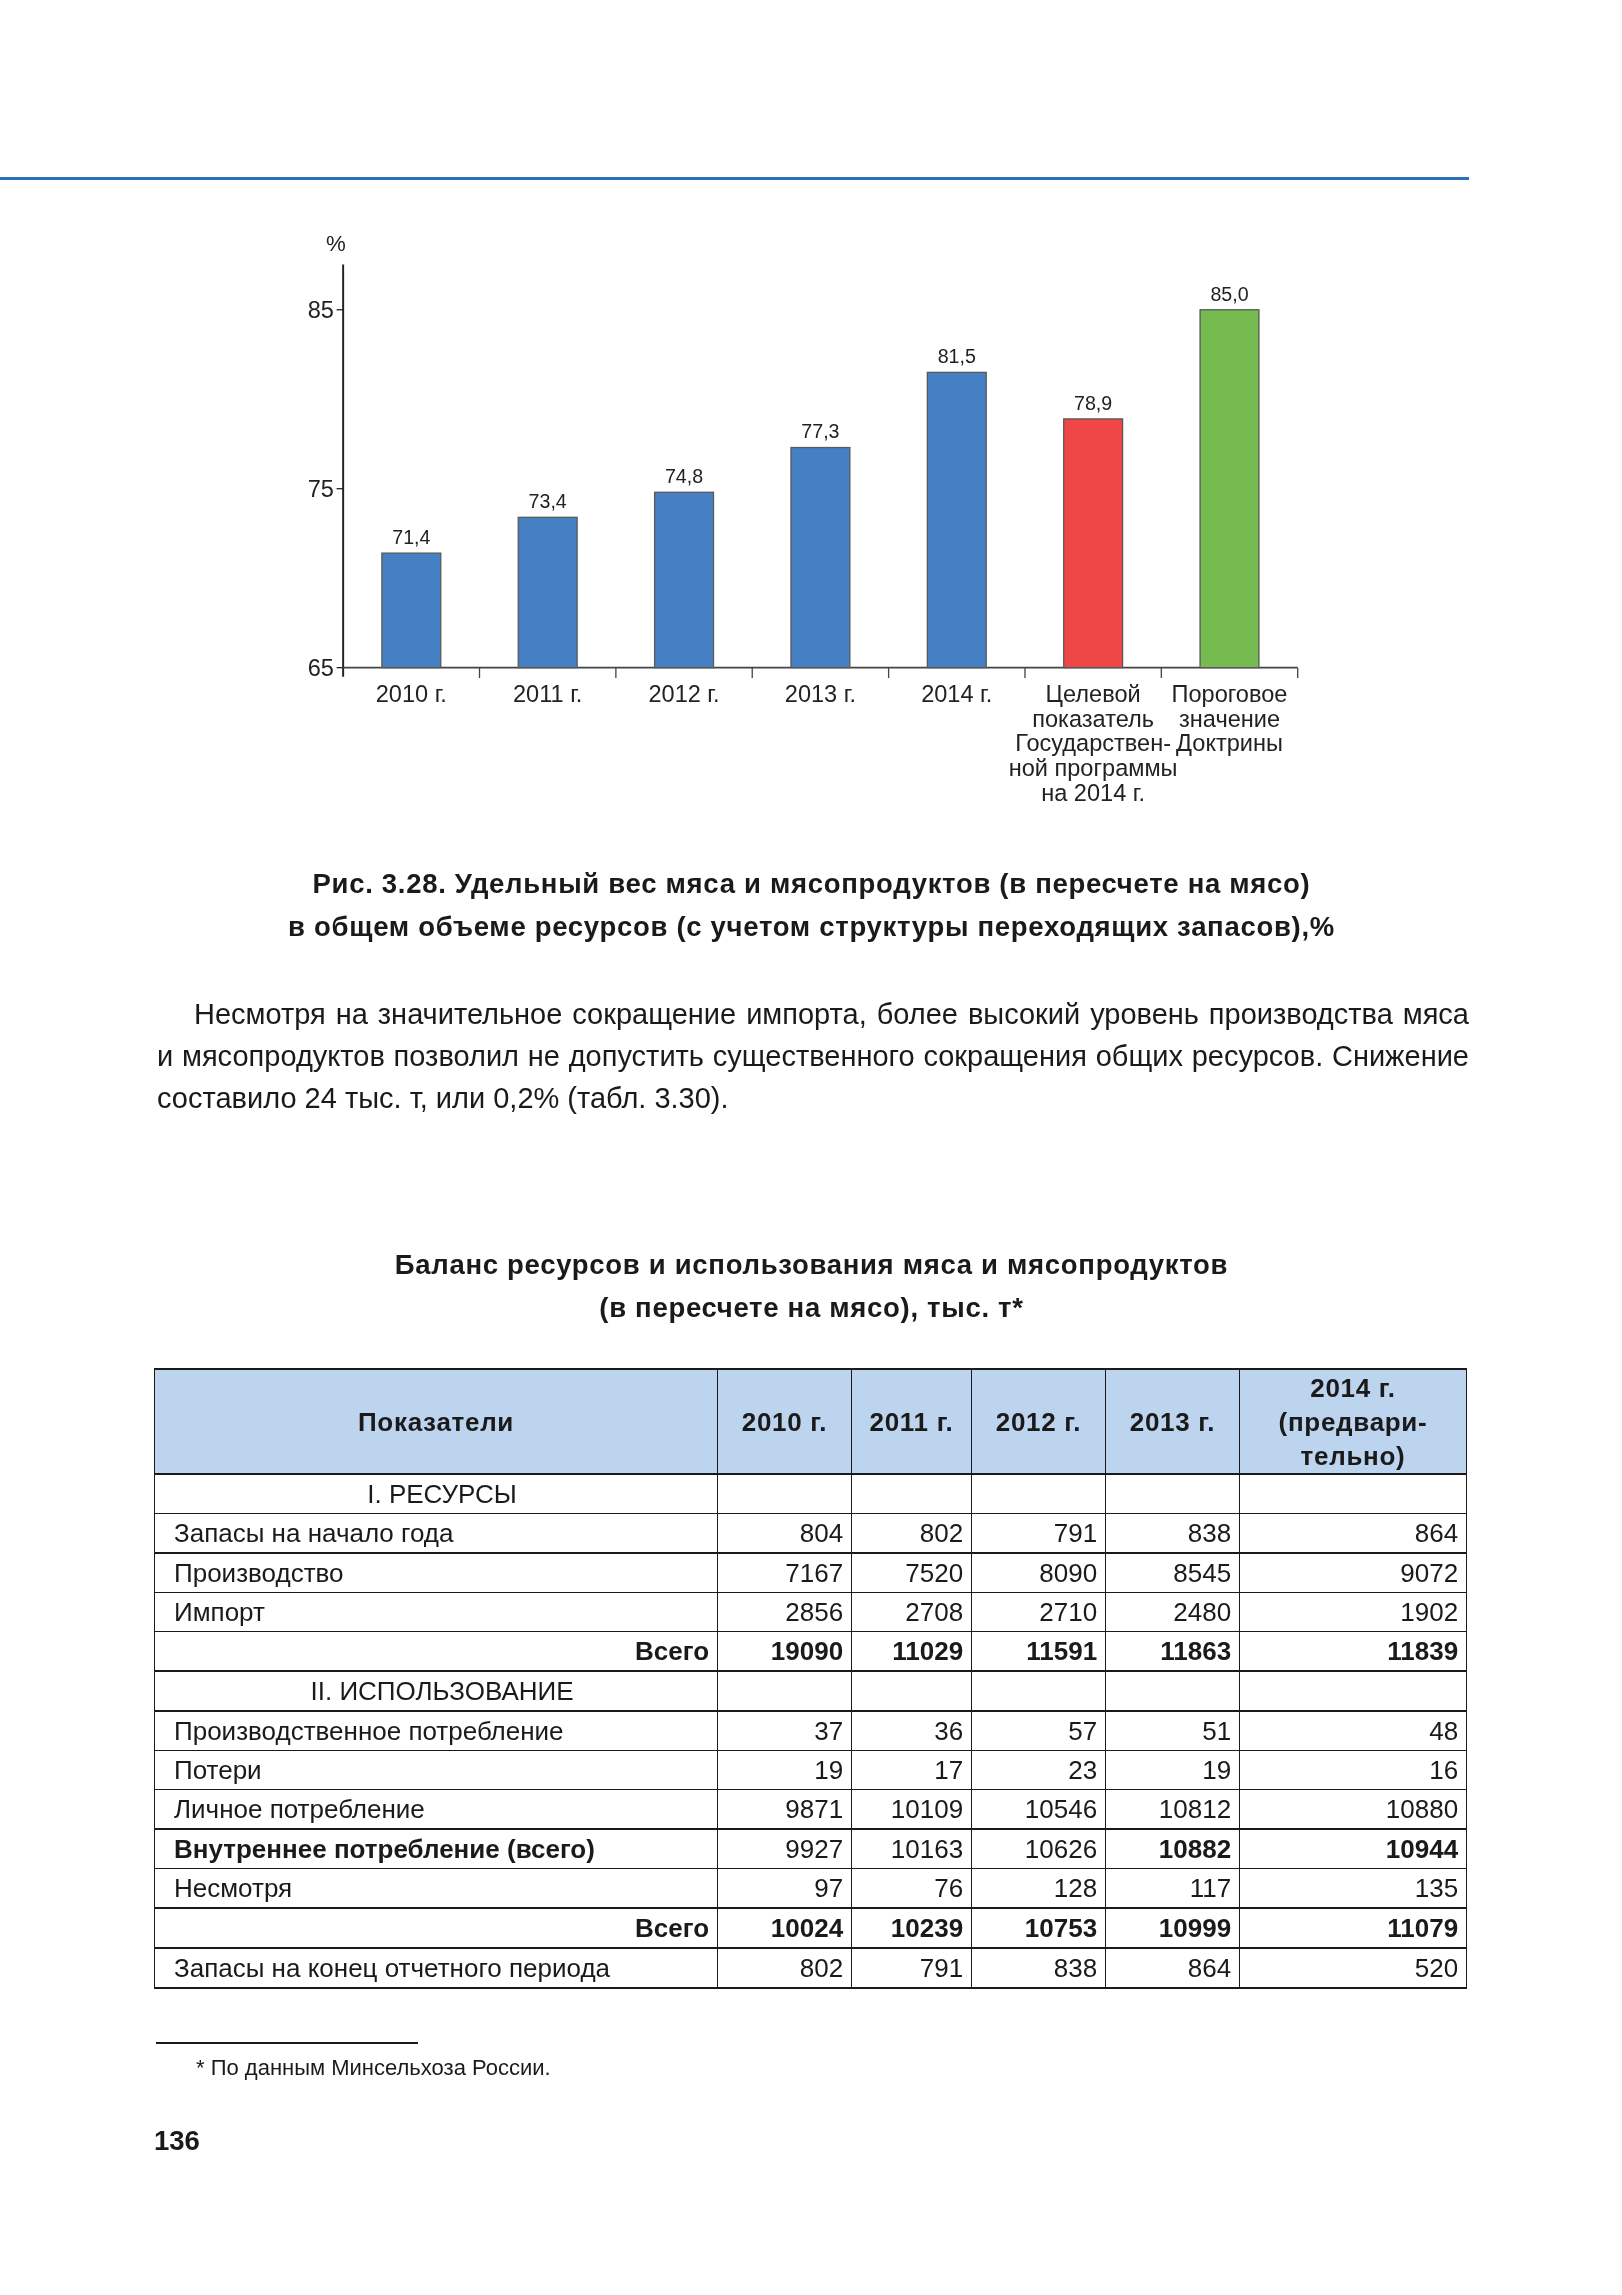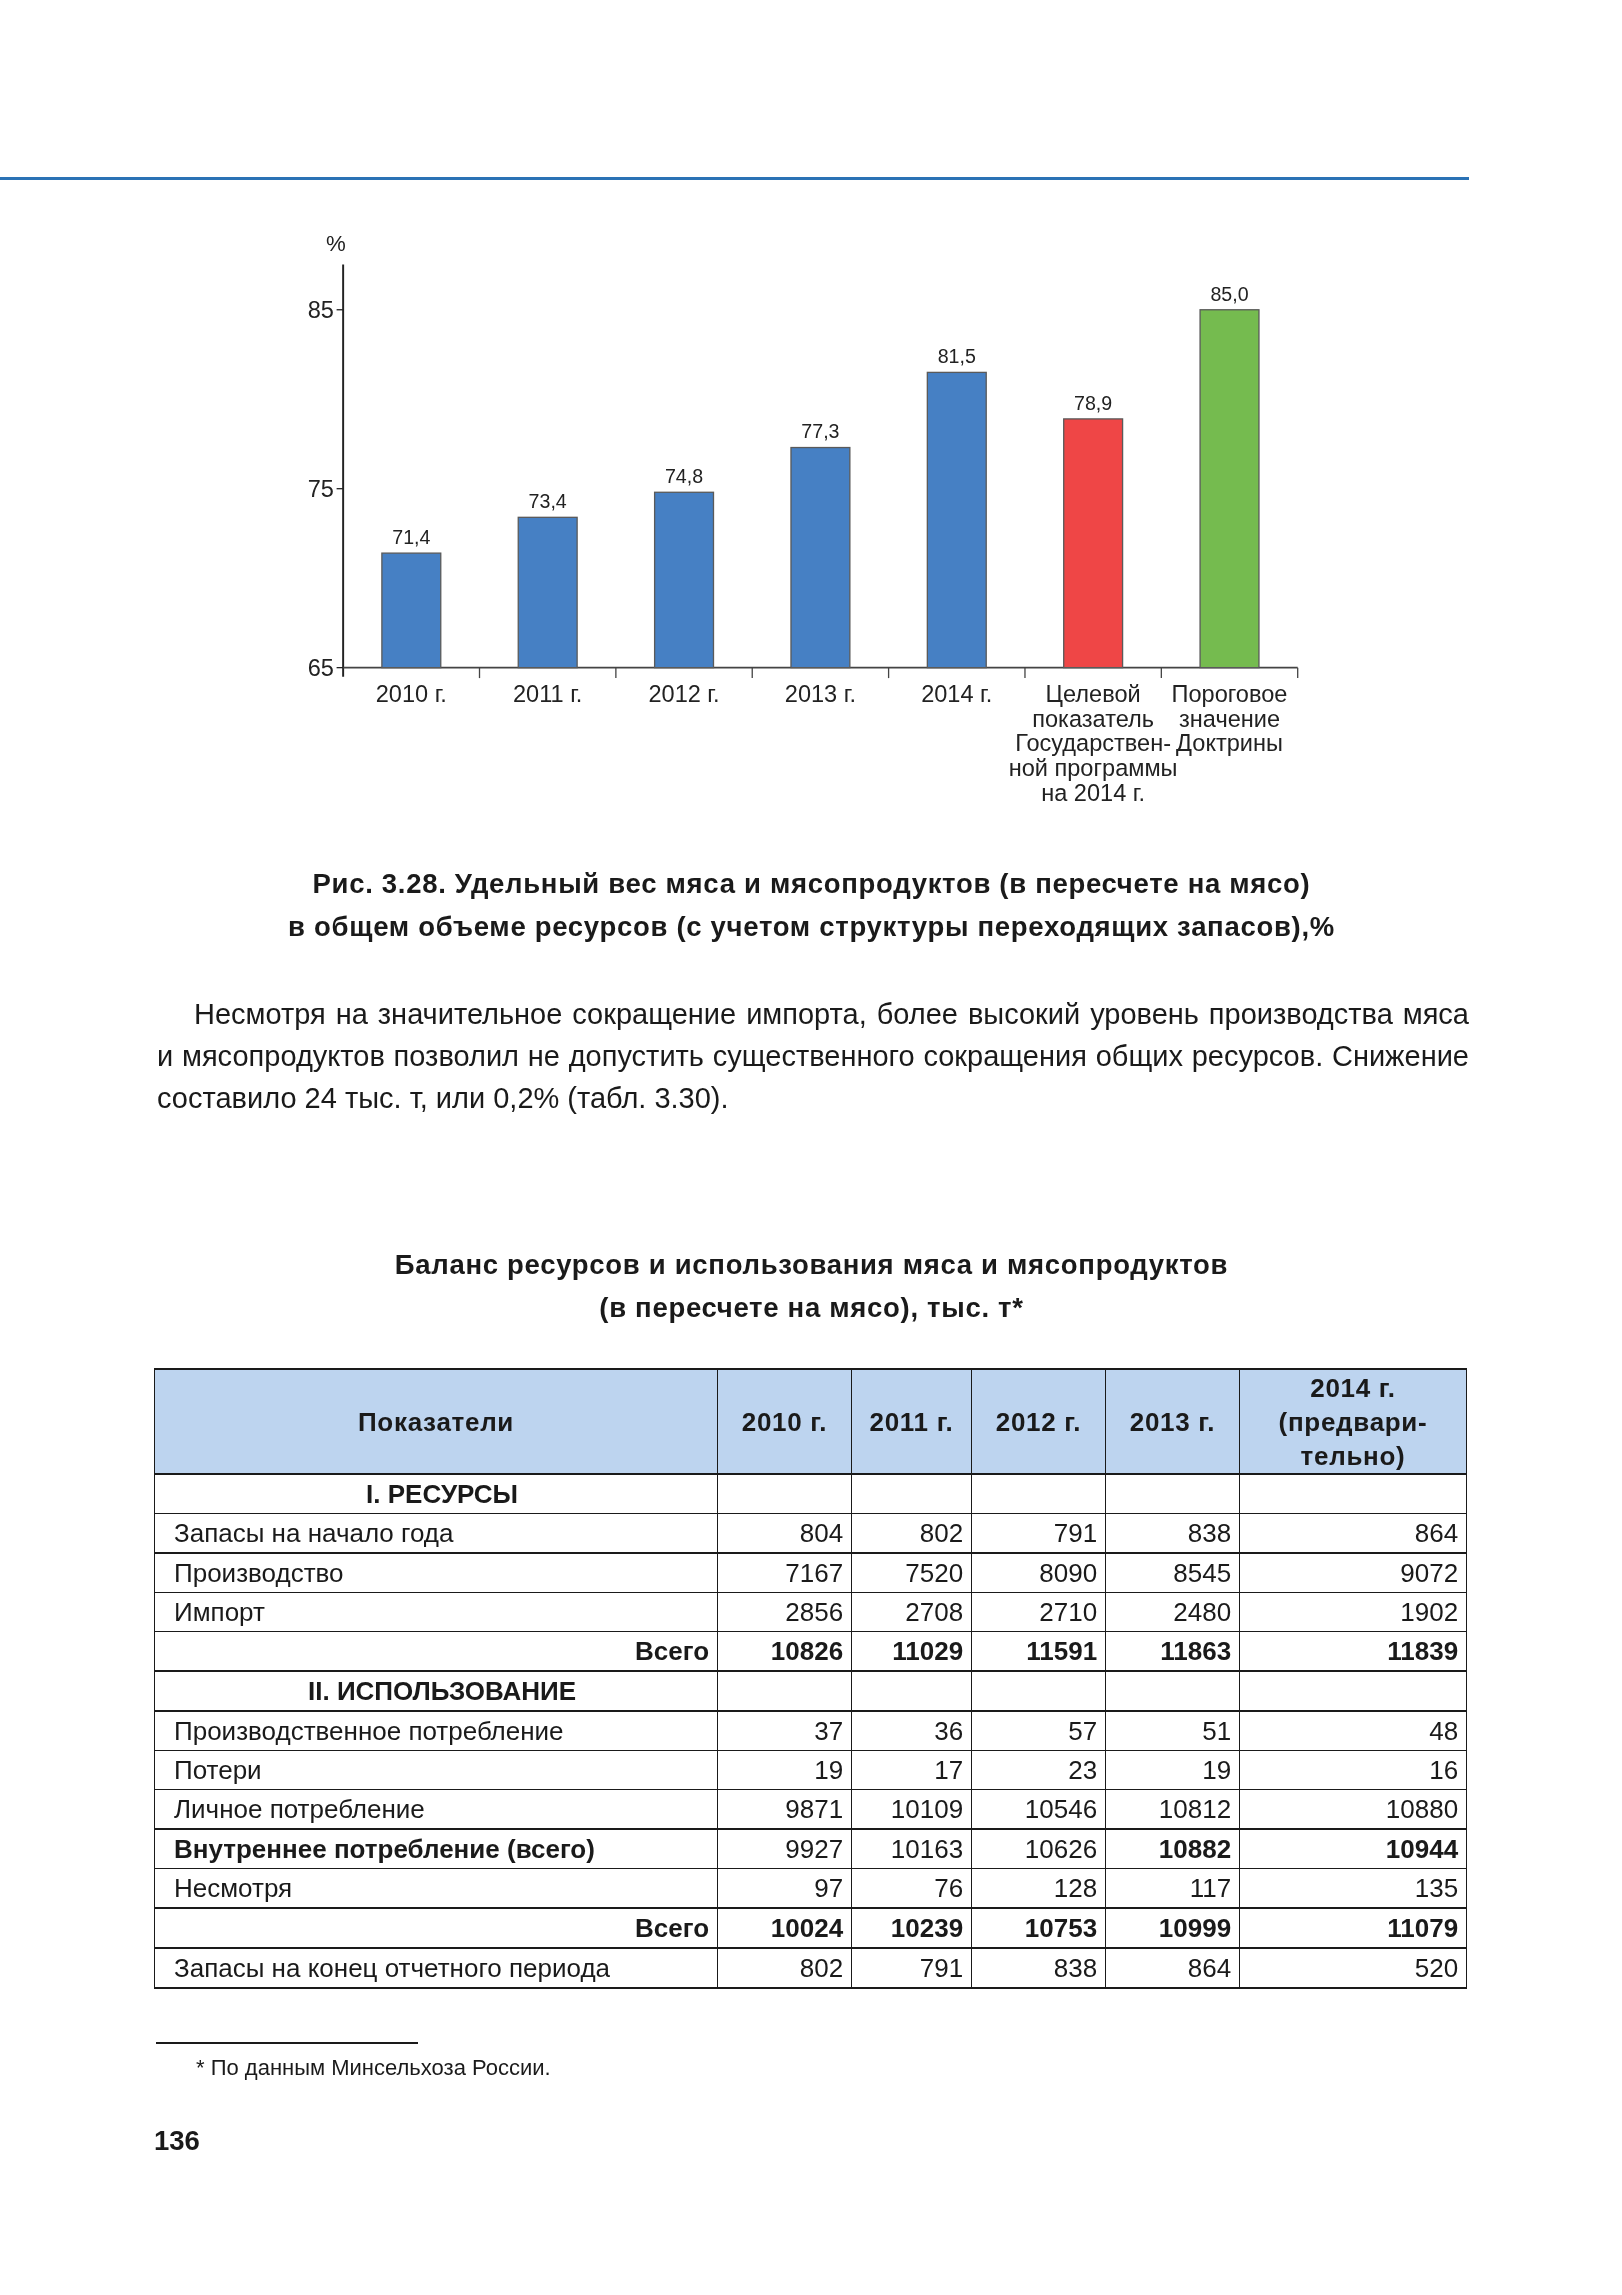--- a/index.html
+++ b/index.html
@@ -17,21 +17,21 @@
   .indent { text-indent:37px; }
   #table-number { left:1112px; width:1469px; top:1158px; text-align:right; font-size:29px; }
   #table-title { left:157px; width:1309px; top:1243px; text-align:center; font-weight:bold;
                  font-size:27.5px; line-height:43px; letter-spacing:0.7px; }
   #data-table { left:154px; top:1368px; border-collapse:collapse; font-size:26px; }
   #data-table th, #data-table td { border:1.3px solid #1a1a1a; padding:0 7.9px; }
   #data-table th { background:#bdd4ef; font-weight:bold; text-align:center; height:103px; line-height:34px;
                    letter-spacing:0.7px; border-top:2.6px solid #1a1a1a; border-bottom:2.6px solid #1a1a1a; }
   #data-table td { height:38px; text-align:right; white-space:nowrap; }
   #data-table td.label { text-align:left; padding-left:19px; }
-  #data-table td.section { text-align:center; font-weight:bold;padding-left:20px; }
+  #data-table td.section { text-align:center; font-weight:normal;padding-left:20px; }
   #data-table tr.bold td { font-weight:bold;text-align:right; }
   #data-table td.b { font-weight:bold; }
   #data-table tr.thick td { border-bottom:2.6px solid #1a1a1a; }
   #data-table td.thin-v { border-left:0.7px solid #1a1a1a; }
   #fn-rule { left:156px; top:2042px; width:262px; height:2px; background:#1a1a1a; }
   #footnote { left:196px; top:2055px; font-size:22px; }
   #page-number { left:154px; top:2125px; font-size:27.5px; font-weight:bold; }
   svg text { font-family:"Liberation Sans", sans-serif; }
 </style>
 </head>
@@ -176,21 +176,21 @@
       <tr>
         <td class="label">Импорт</td>
         <td>2856</td>
         <td class="thin-v">2708</td>
         <td>2710</td>
         <td class="thin-v">2480</td>
         <td>1902</td>
       </tr>
       <tr class="bold thick">
         <td class="label">Всего</td>
-        <td>10826</td>
+        <td>19090</td>
         <td class="thin-v">11029</td>
         <td>11591</td>
         <td class="thin-v">11863</td>
         <td>11839</td>
       </tr>
       <tr class="thick">
         <td class="section">II. ИСПОЛЬЗОВАНИЕ</td>
         <td></td>
         <td class="thin-v"></td>
         <td></td>

